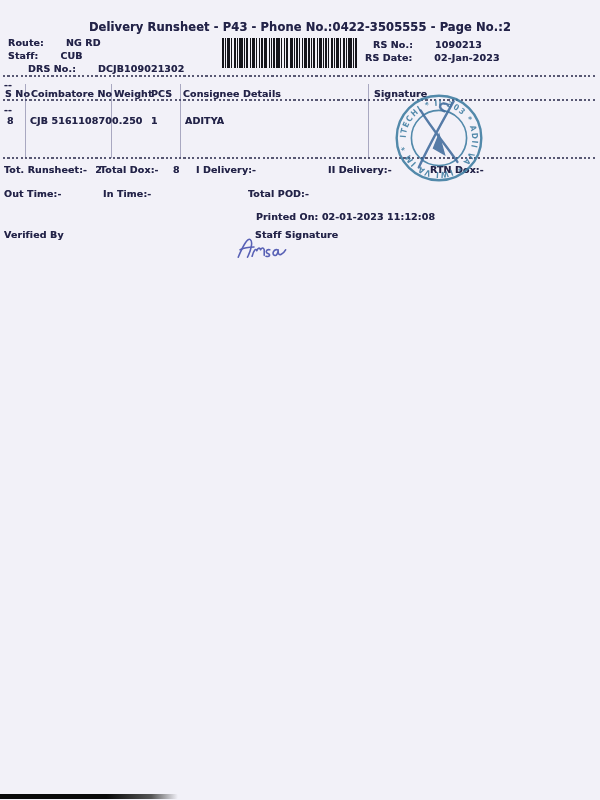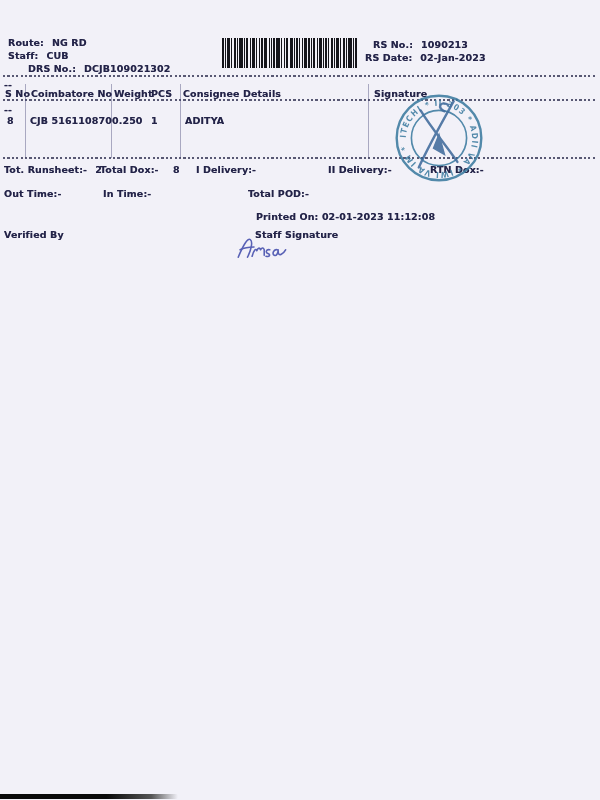--- a/index.html
+++ b/index.html
@@ -20,21 +20,21 @@
   }
   .title{
     left:0;right:0;top:7px;text-align:center;
     font-size:12.5px;color:#8a1810;
     text-shadow:0 0 0.5px rgba(138,24,16,0.6);
   }
   .subtitle{
     left:0;right:0;top:20px;text-align:center;
     font-size:11.5px;
   }
-  .pair{display:flex;gap:8px;}
+  .pair{display:flex;gap:22px;}
   .hline{
     position:absolute;left:3px;width:594px;height:2px;
     background-image:repeating-linear-gradient(90deg,#3d3d5c 0 2.2px,transparent 2.2px 4.4px);
     opacity:0.85;
   }
   .vline{
     position:absolute;width:1px;top:84px;height:74px;
     background:rgba(60,60,110,0.40);
   }
   .barcode{position:absolute;left:222px;top:38px;width:135px;height:30px;}
@@ -45,20 +45,21 @@
     position:absolute;left:0;top:794px;width:178px;height:5px;
     background:linear-gradient(90deg,#0a0a0a 0 60%,#555 85%,rgba(80,80,80,0) 100%);
     border-radius:0 2px 2px 0;
   }
 </style>
 </head>
 <body>
 
 <div class="page">
 
+  <div class="t subtitle">Delivery Runsheet - P43 - Phone No.:0422-3505555 - Page No.:2</div>
 
   <div class="t pair" style="left:8px;top:37px;">
     <span>Route:</span>
     <span>NG RD</span>
   </div>
   <div class="t pair" style="left:8px;top:50px;">
     <span>Staff:</span>
     <span>CUB</span>
   </div>
   <div class="t pair" style="left:8px;top:63px;padding-left:20px;">

